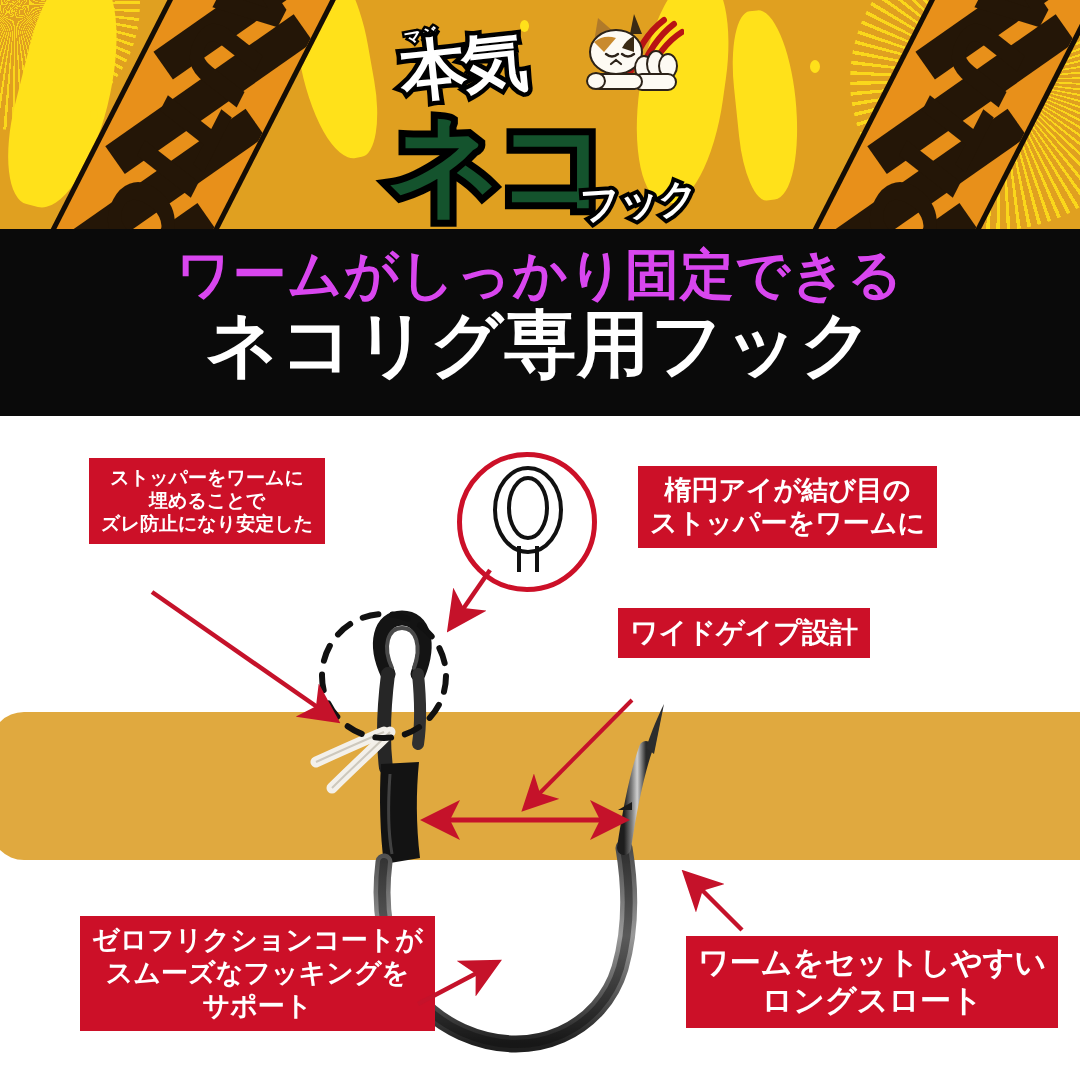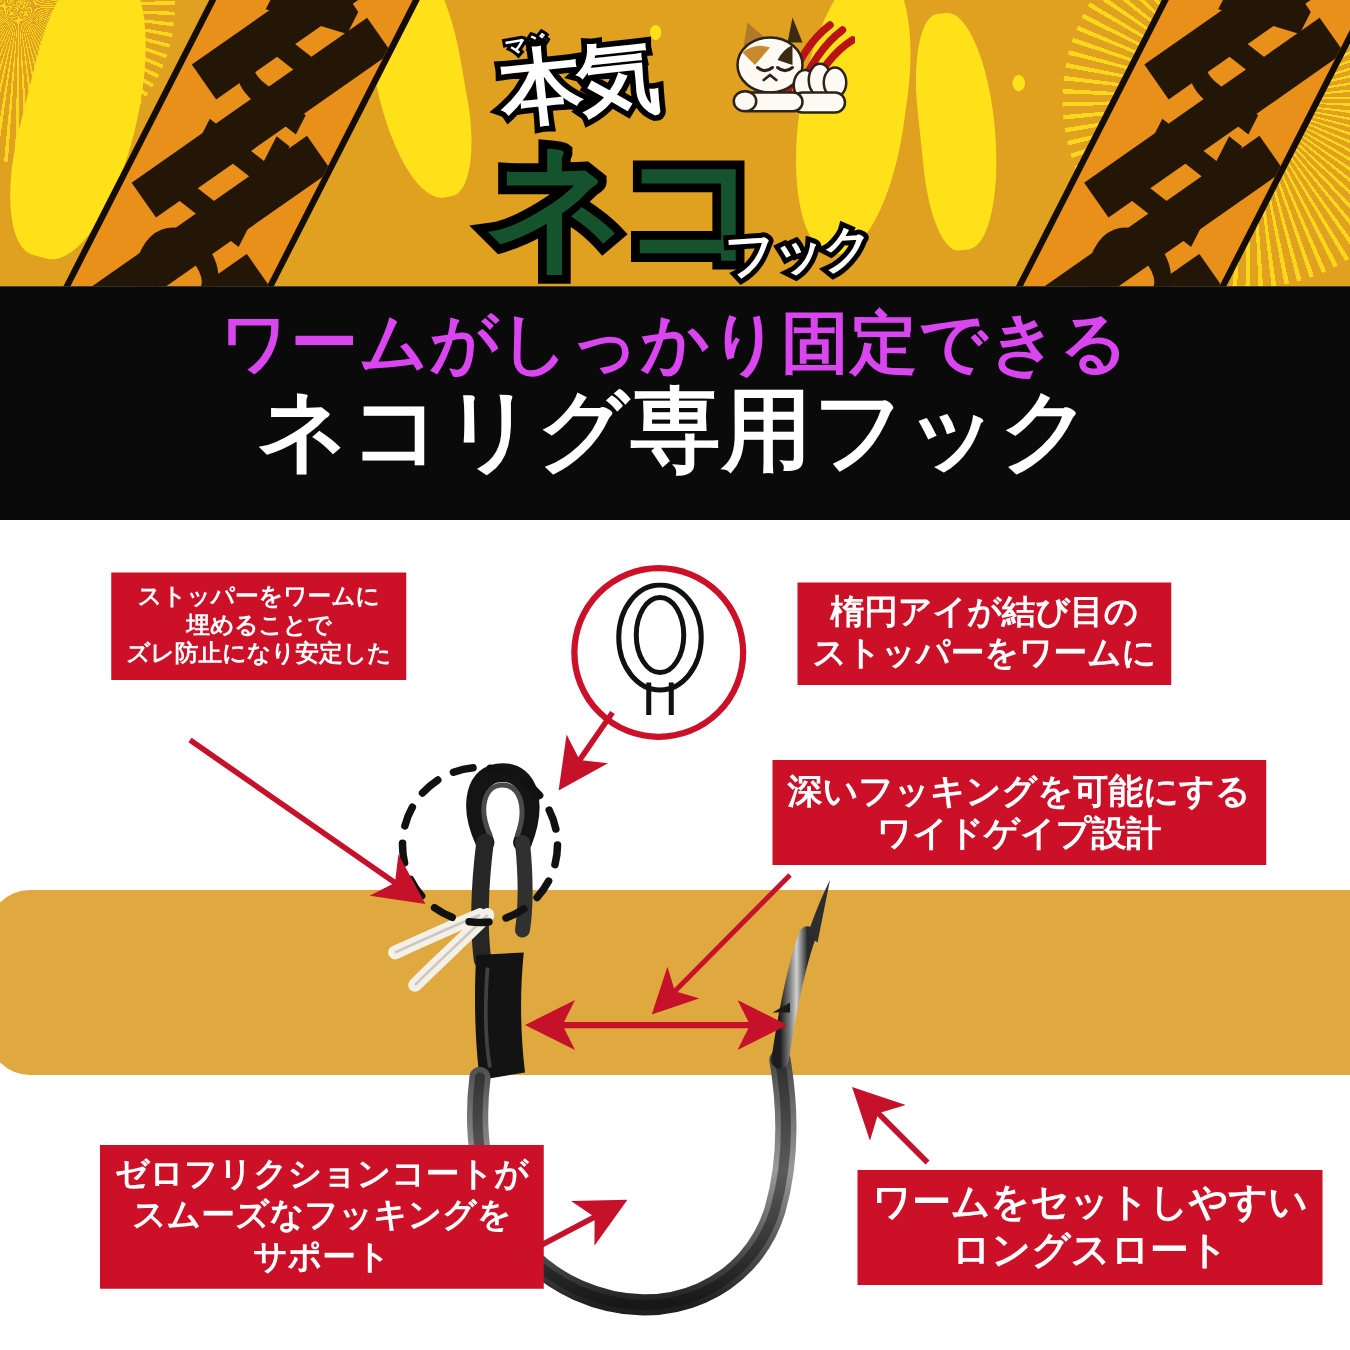--- a/index.html
+++ b/index.html
@@ -270,21 +270,20 @@
     <div>埋めることで</div>
     <div>ズレ防止になり安定した</div>
   </div>
 
   <div class="callout" id="cb-eye">
     <div>楕円アイが結び目の</div>
     <div>ストッパーをワームに</div>
   </div>
 
   <div class="callout" id="cb-gape">
-    <div>深いフッキングを可能にする</div>
     <div>ワイドゲイプ設計</div>
   </div>
 
   <div class="callout" id="cb-coat">
     <div>ゼロフリクションコートが</div>
     <div>スムーズなフッキングを</div>
     <div>サポート</div>
   </div>
 
   <div class="callout" id="cb-slot">

